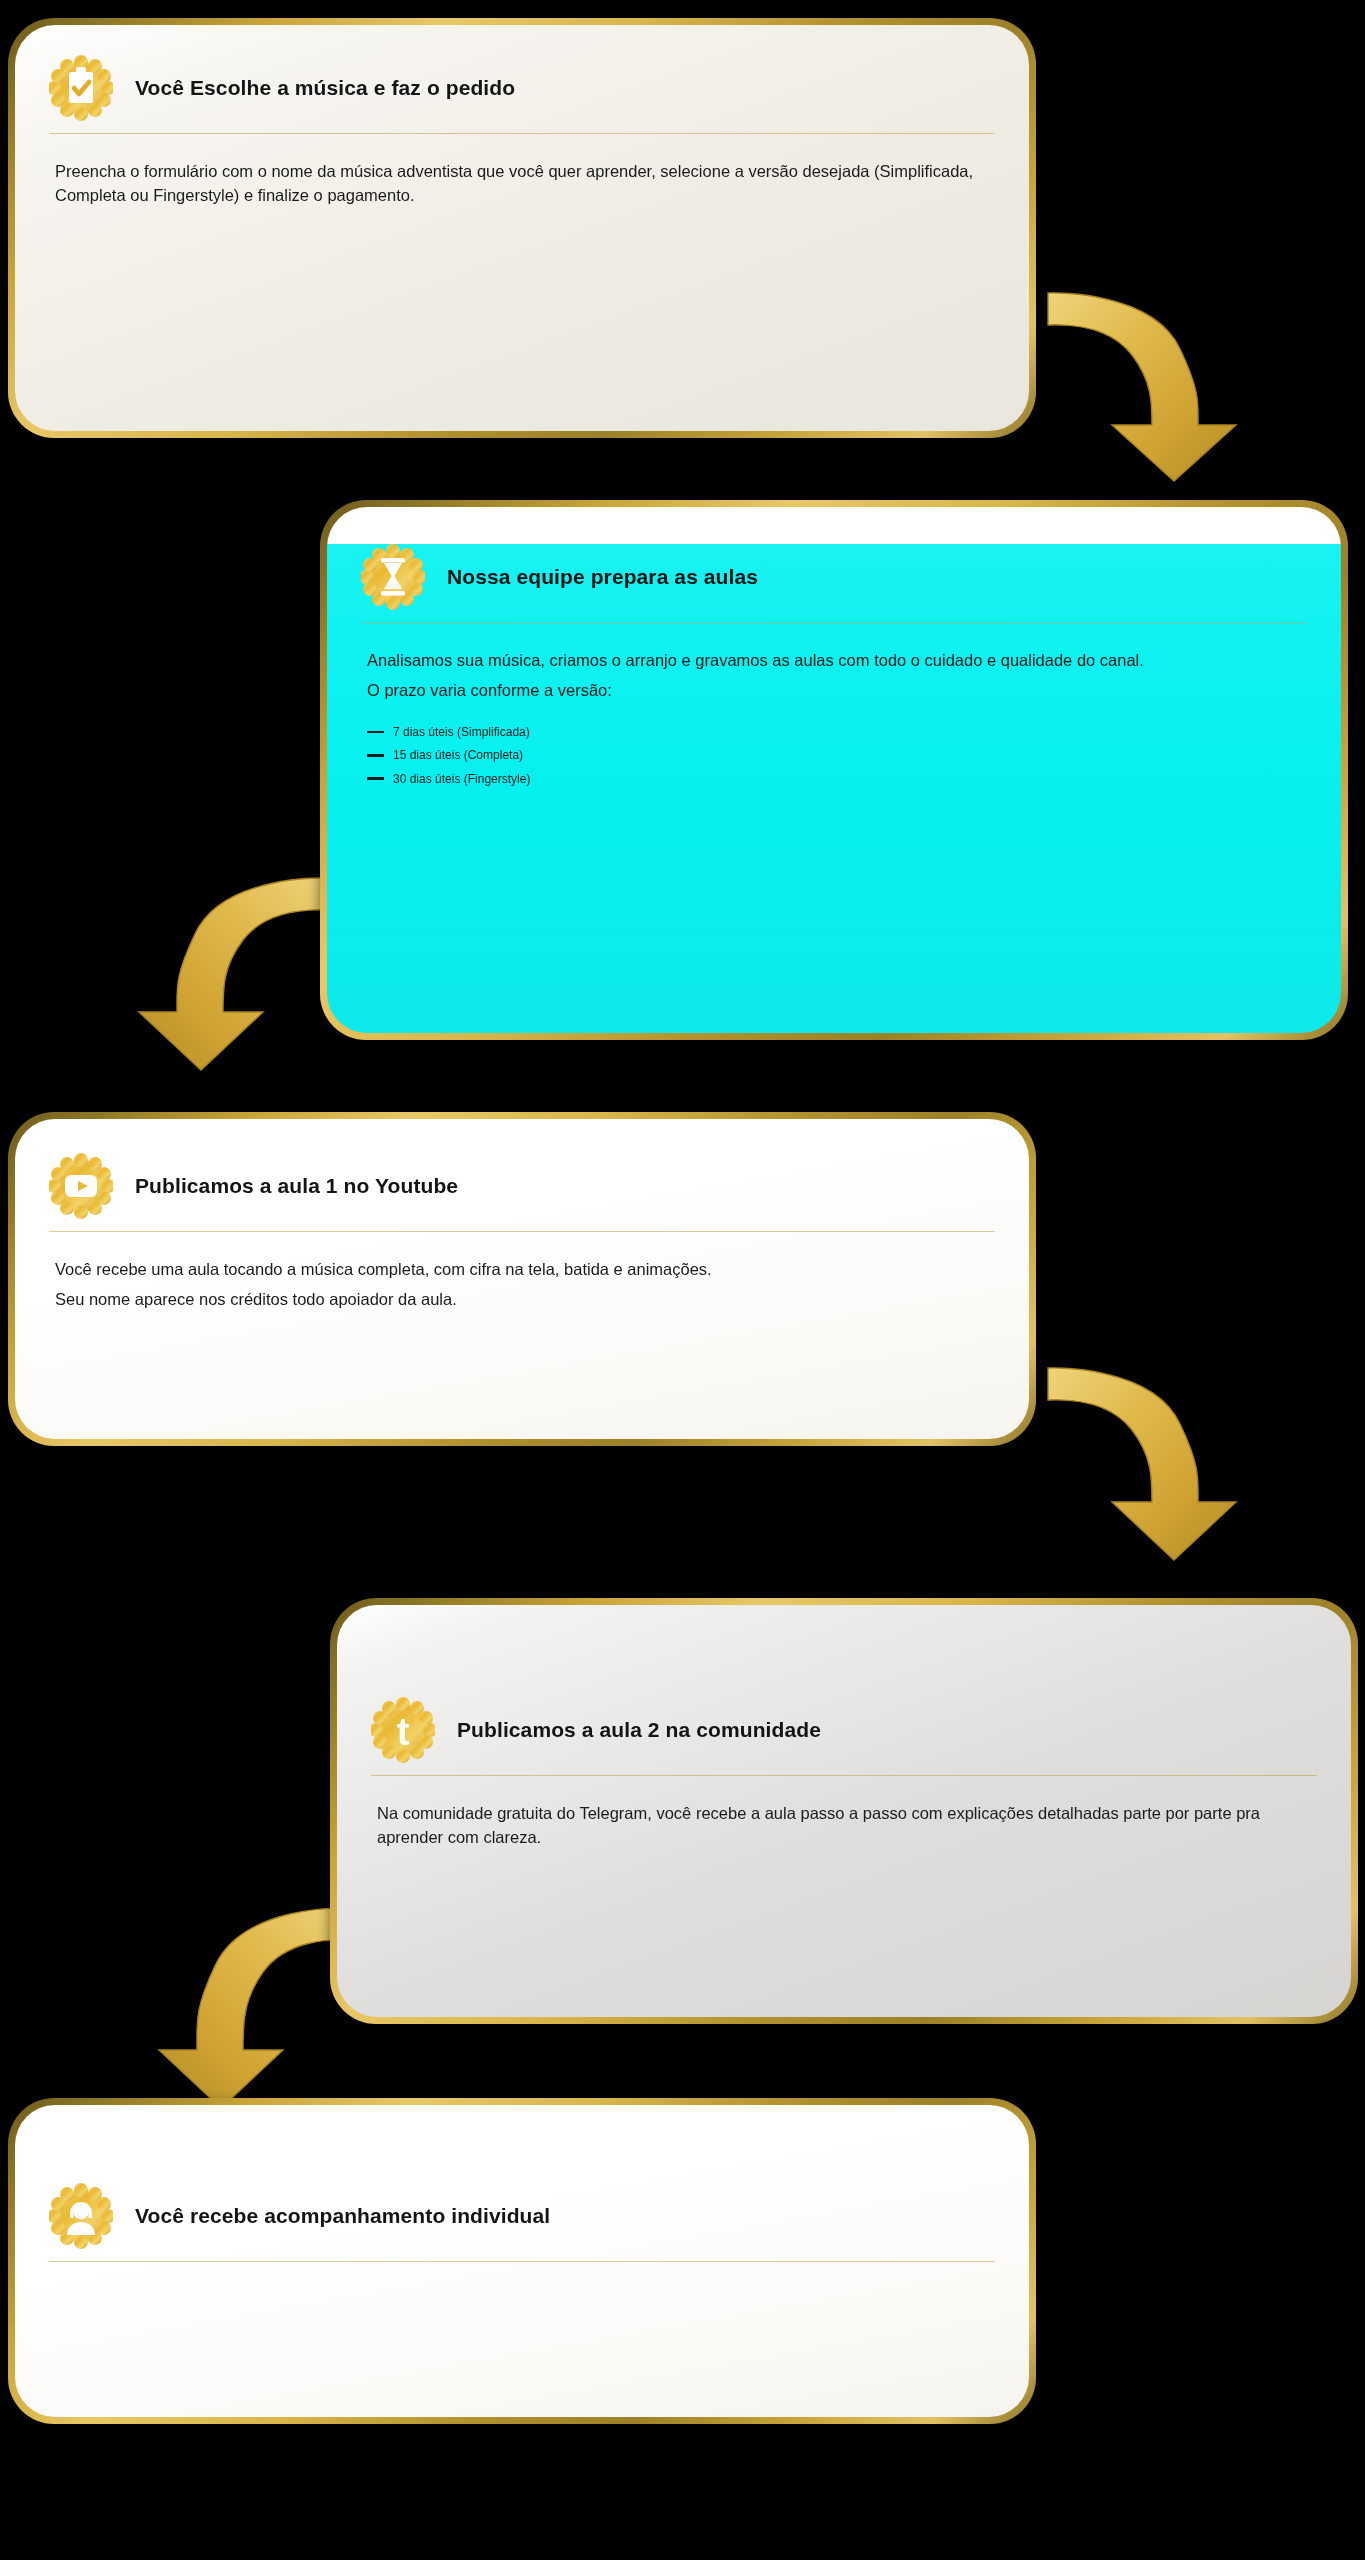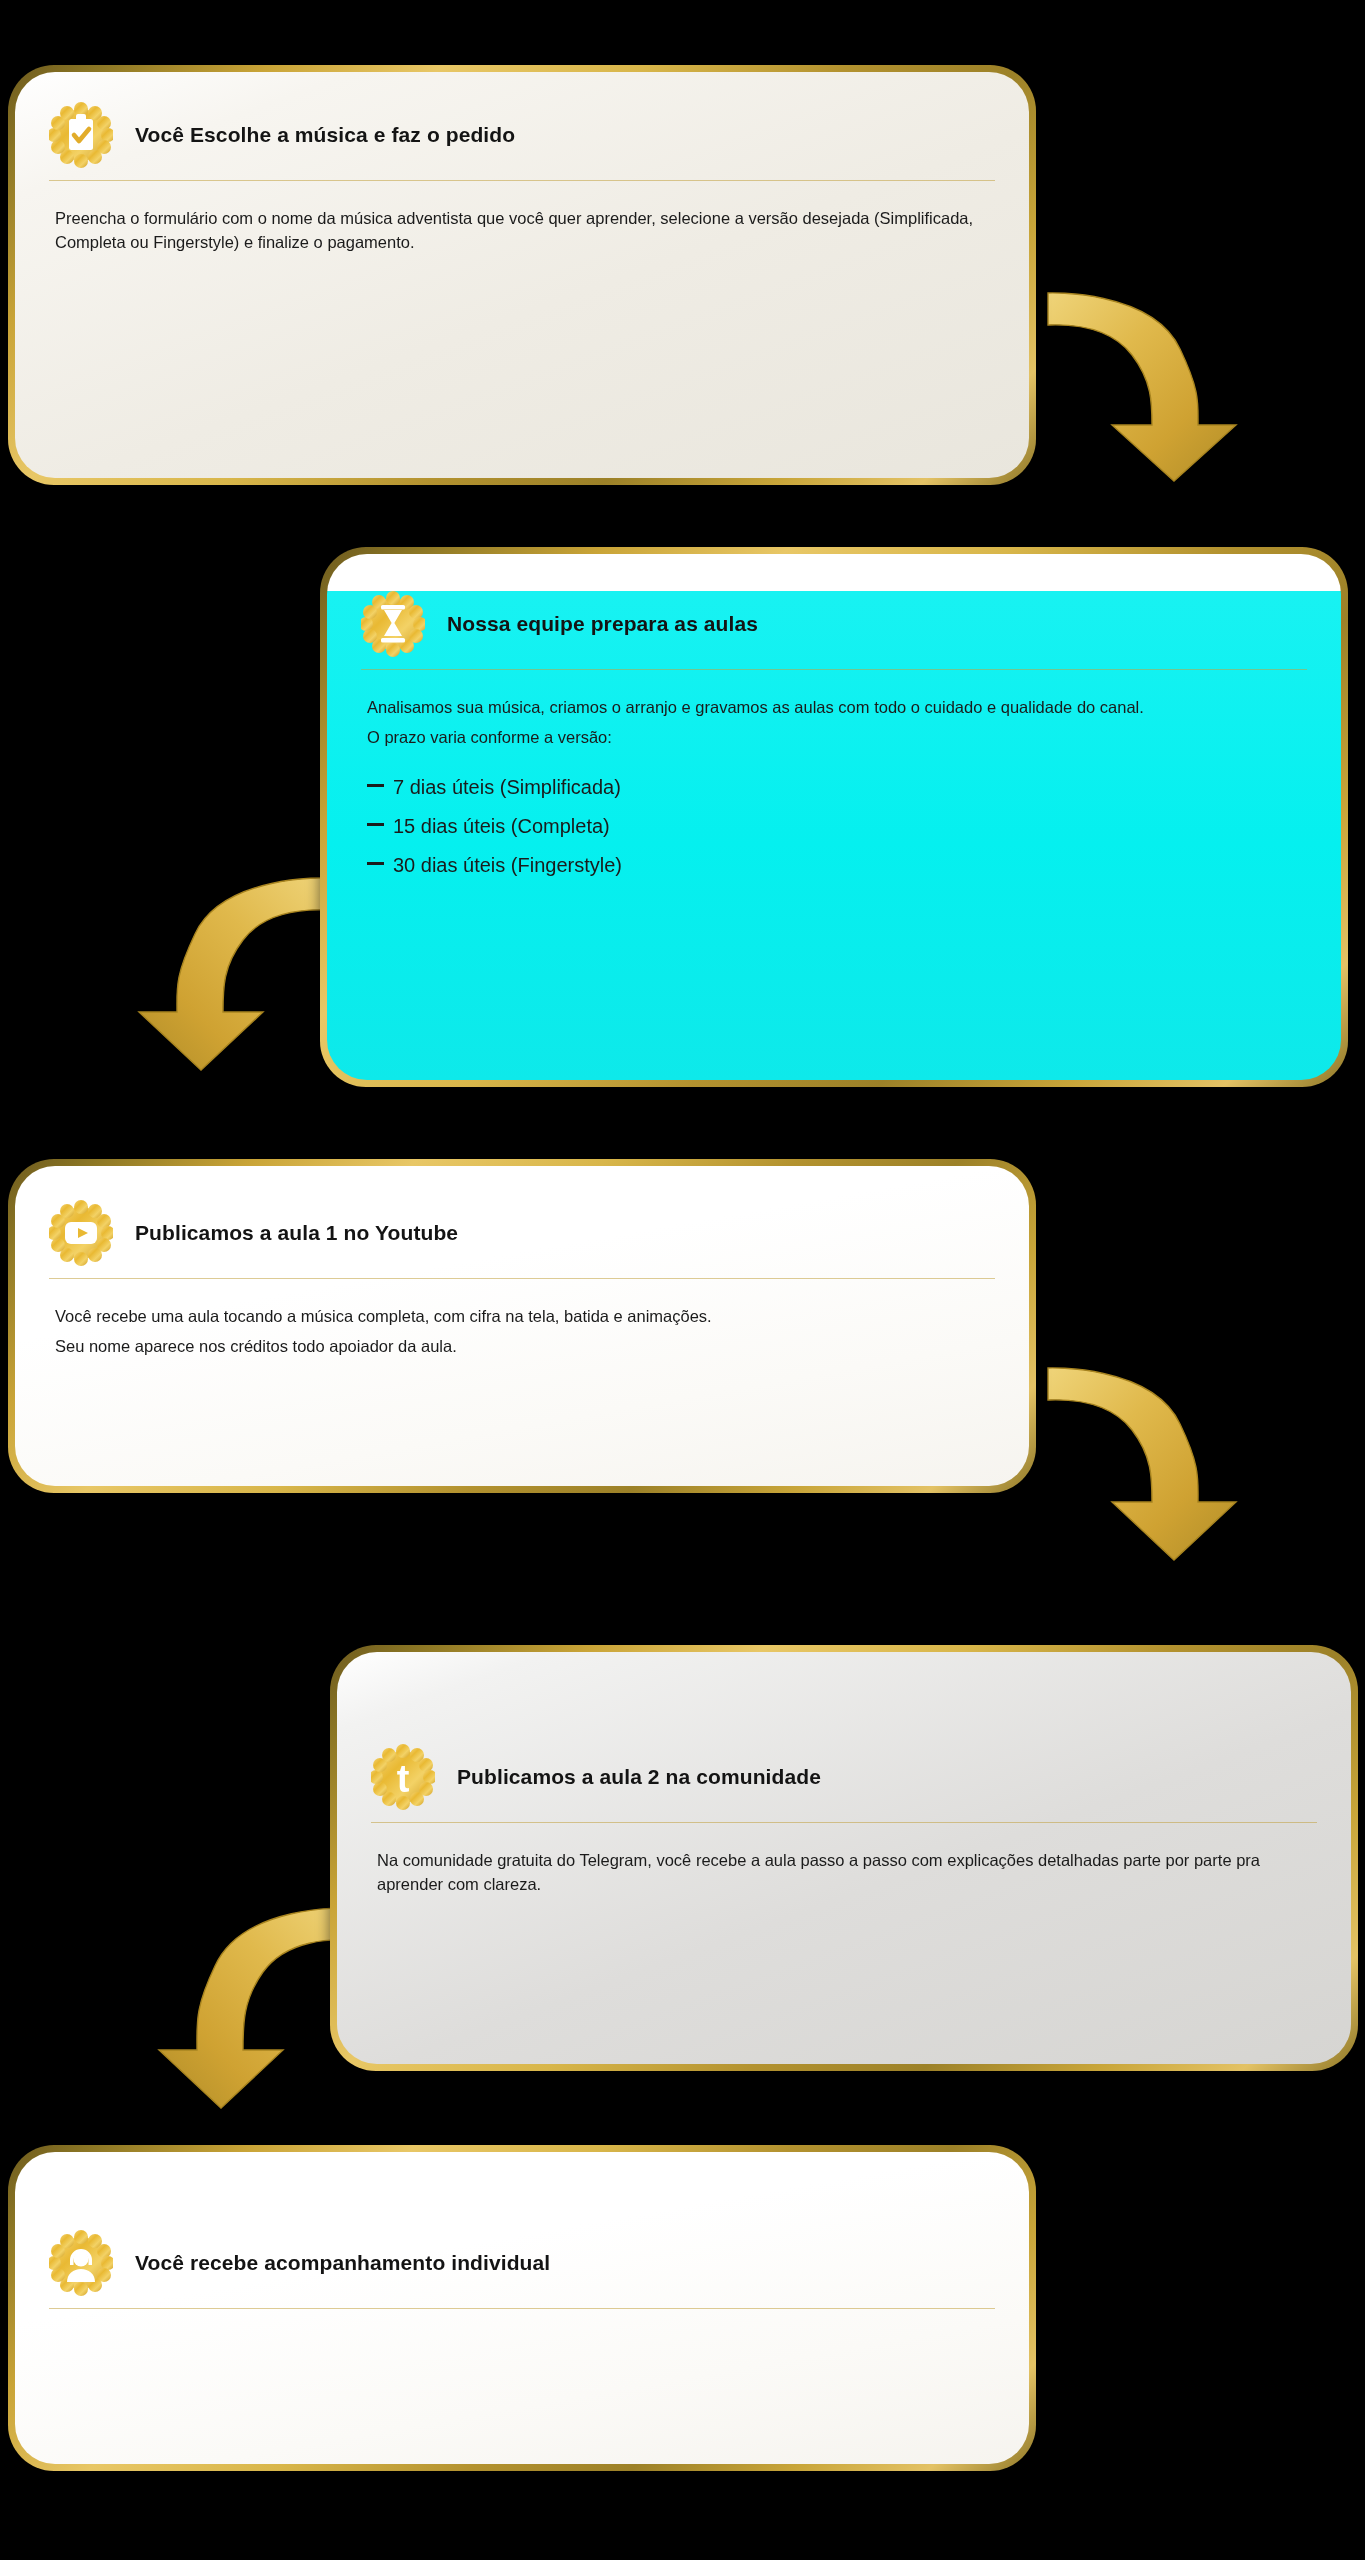--- a/index.html
+++ b/index.html
@@ -20,21 +20,20 @@
     position: absolute;
     border-radius: 46px;
     background: linear-gradient(135deg,
         #6d5a1e 0%, #8a7524 6%,
         #c9a437 18%, #e8c766 30%,
         #d8b64a 44%, #b3922f 58%,
         #9c8128 70%, #c8a539 82%,
         #e3c265 92%, #8c7525 100%);
     padding: 7px;
     box-shadow: 0 6px 14px rgba(0,0,0,0.55);
-    margin-top: 47px;
   }
   .card-inner {
     position: relative;
     width: 100%;
     height: 100%;
     border-radius: 40px;
     overflow: hidden;
   }
   .card-inner.cream {
     background: linear-gradient(160deg, #ffffff 0%, #f7f5f0 16%, #efece4 55%, #e9e6dd 100%);
@@ -88,21 +87,21 @@
     font-size: 16.5px;
     line-height: 1.45;
     color: #1b1b1b;
     margin-bottom: 6px;
   }
   .card-body p.tight { margin-bottom: 0; }
   .spacer-sm { height: 14px; }
 
   .dash-list { list-style: none; margin-top: 4px; }
   .dash-list li {
-    font-size: 20px;
+    font-size: 12px;
     line-height: 1.95;
     color: #1b1b1b;
     position: relative;
     padding-left: 26px;
   }
   .dash-list li .dash {
     position: absolute;
     left: 0;
     top: 0.82em;
     width: 17px;

